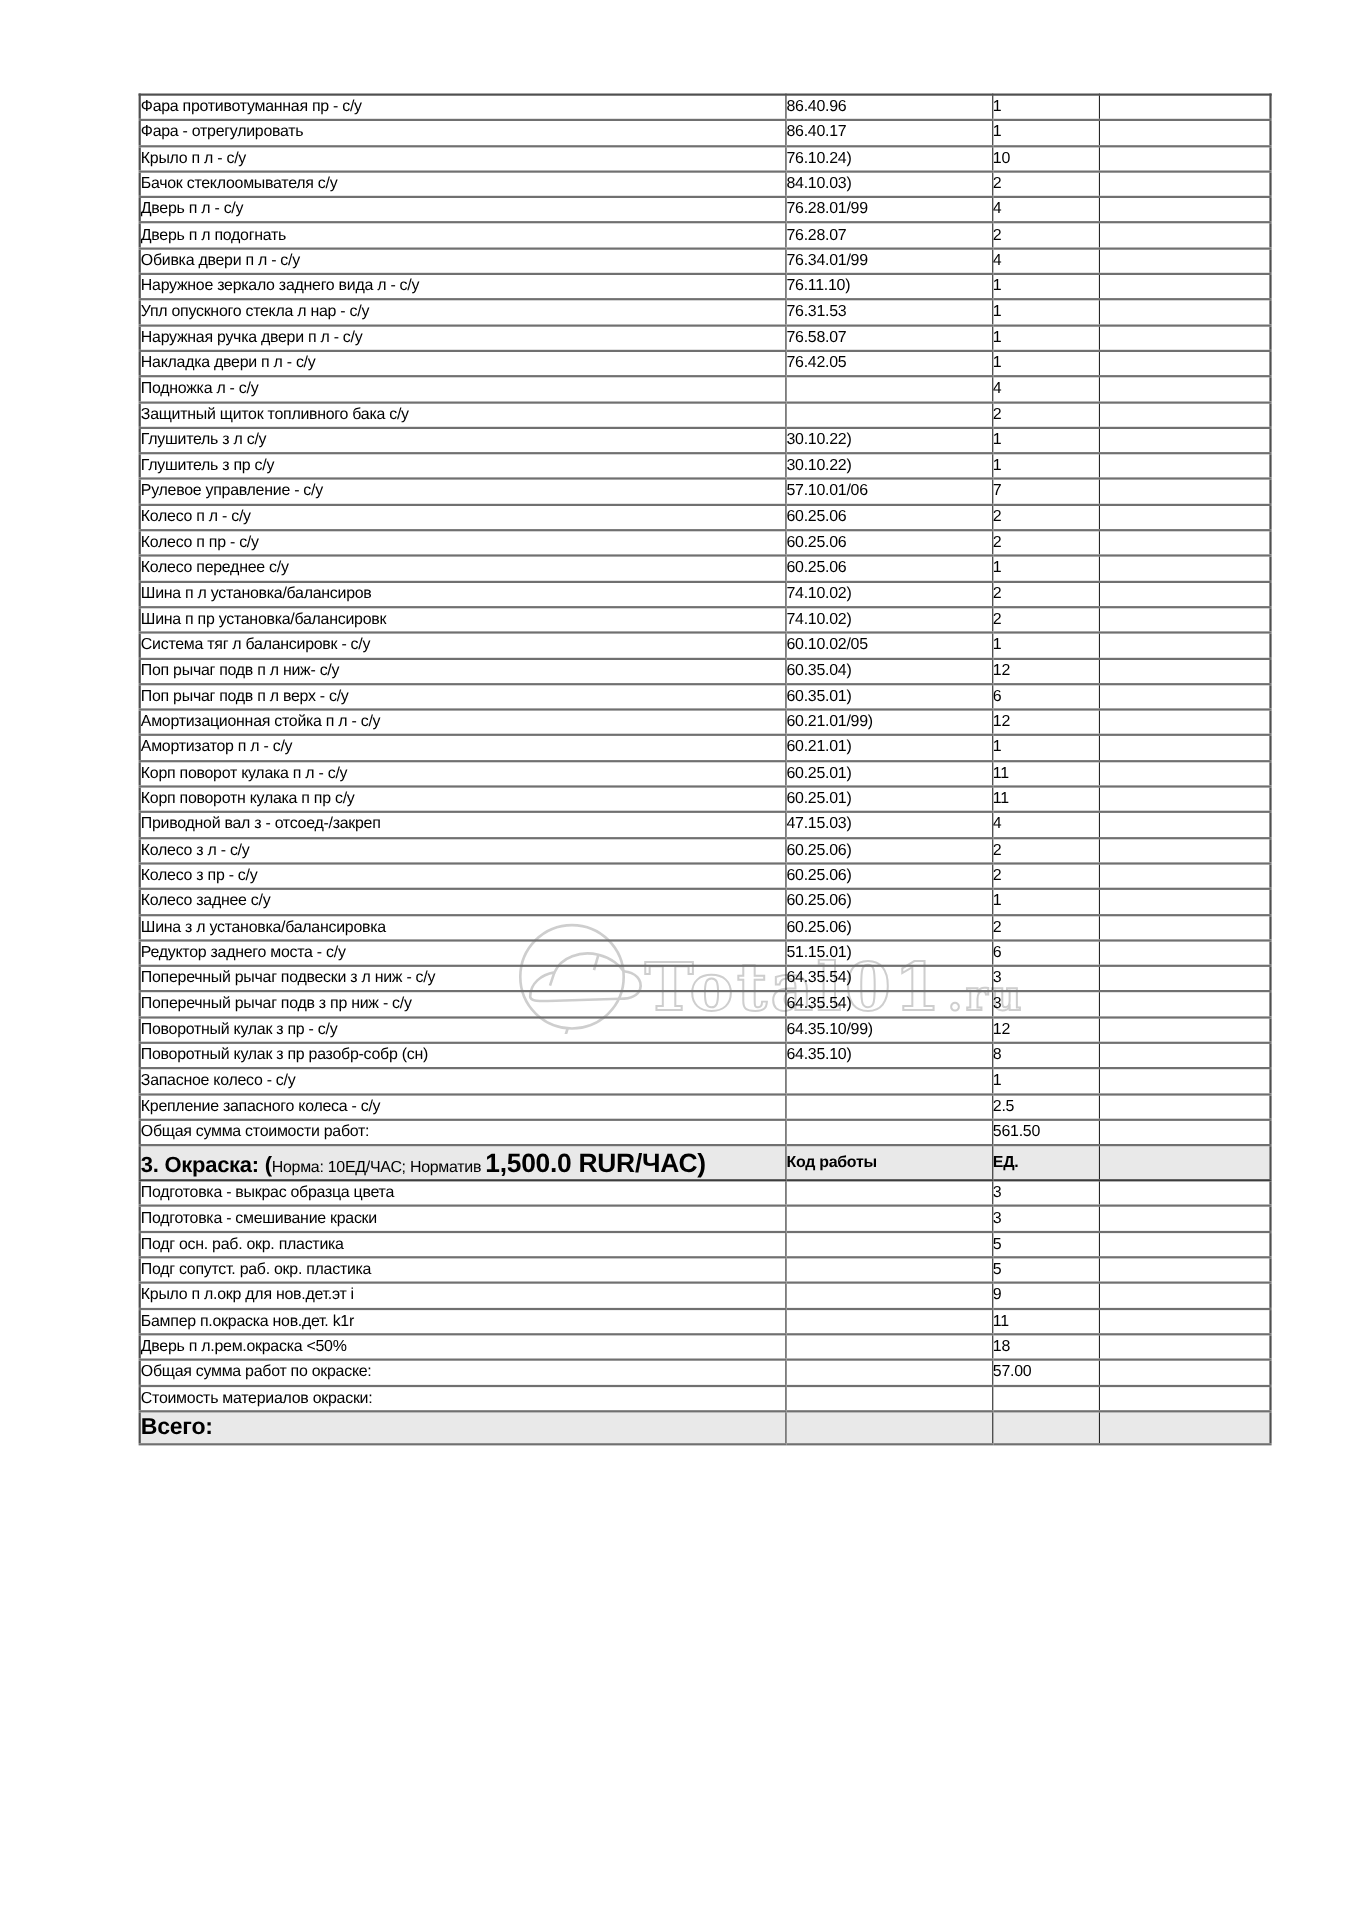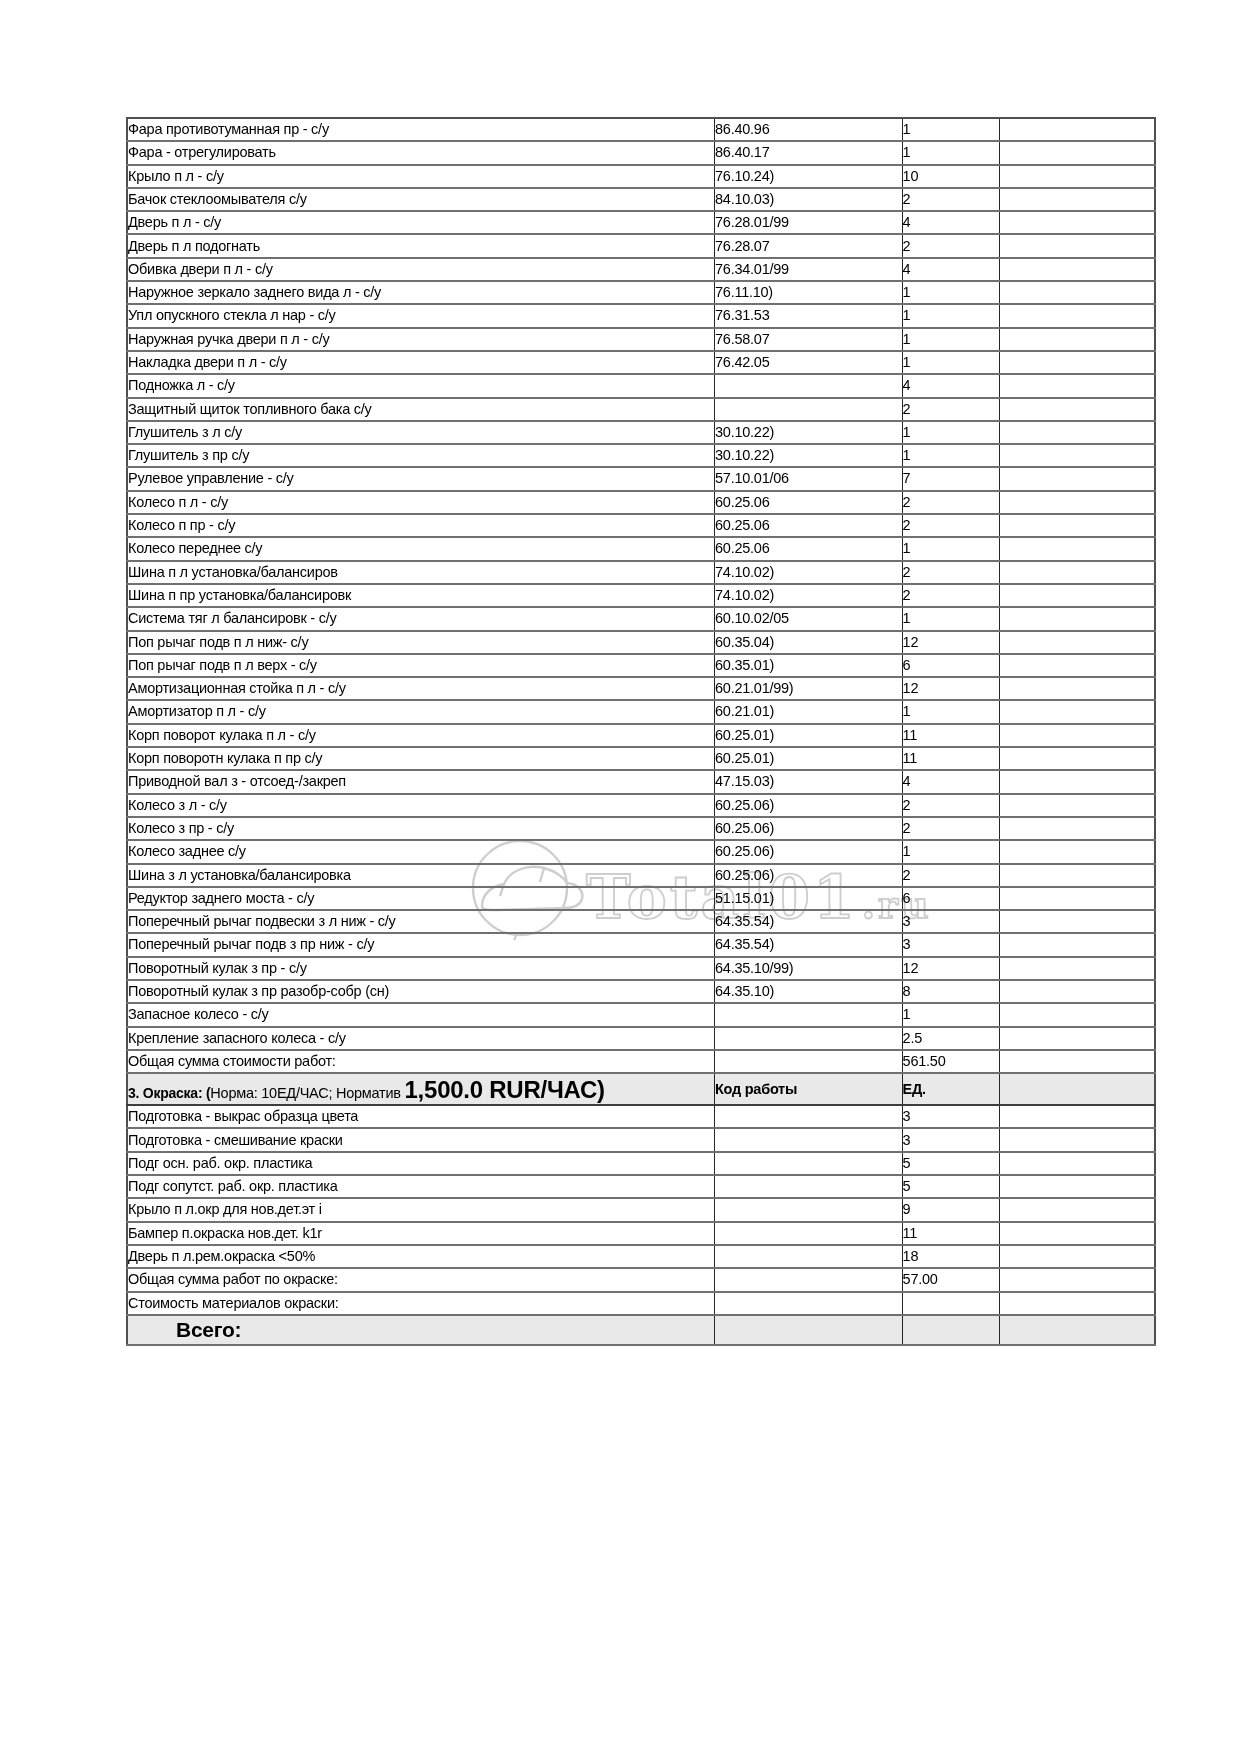--- a/index.html
+++ b/index.html
@@ -7,21 +7,20 @@
     width:1240px;height:1755px;background:#ffffff;position:relative;
     font-family:"Liberation Sans", sans-serif;color:#000;
     -webkit-font-smoothing:antialiased;
   }
   .sheet{position:absolute;inset:0;overflow:hidden;}
 
   table.estimate{
     position:absolute;left:126px;top:85px;width:1030px;
     border-collapse:collapse;table-layout:fixed;
     border:2px solid #4f4f4f;
-    margin-top:32px;
   }
   table.estimate td{
     border-left:1px solid #262626;
     border-right:1px solid #262626;
     border-bottom:2px solid #707070;
     padding:0;vertical-align:middle;
     font-size:14.5px;letter-spacing:-0.25px;line-height:1.05;
     overflow:hidden;white-space:nowrap;
   }
   td.c-desc{padding-left:10px;}
@@ -29,23 +28,22 @@
   td.c-qty{padding-left:7px;}
   tr.row-work td, tr.row-paint td{height:21.3px;}
   tr.row-total td{height:21.3px;font-weight:normal;}
   tr.row-section td{
     height:30px;background:#e9e9e9;
     border-top:2px solid #3d3d3d;border-bottom:2px solid #3d3d3d;
   }
   tr.row-grand td{
     height:28px;background:#e9e9e9;font-weight:bold;font-size:21px;
     border-top:2px solid #3d3d3d;
-    padding-left:48px;
-  }
-  .t-big{font-weight:bold;font-size:14px;}
+  }
+  .t-big{font-weight:bold;font-size:20px;}
   .t-small{font-size:14.5px;}
   .t-mid{font-size:24px;font-weight:bold;text-align:right;}
   .t-colhead{font-weight:bold;font-size:17.5px;}
 
   .watermark{
     position:absolute;left:452px;top:836px;width:665px;height:104px;
     pointer-events:none;opacity:0.85;
   }
 </style>
 </head>

